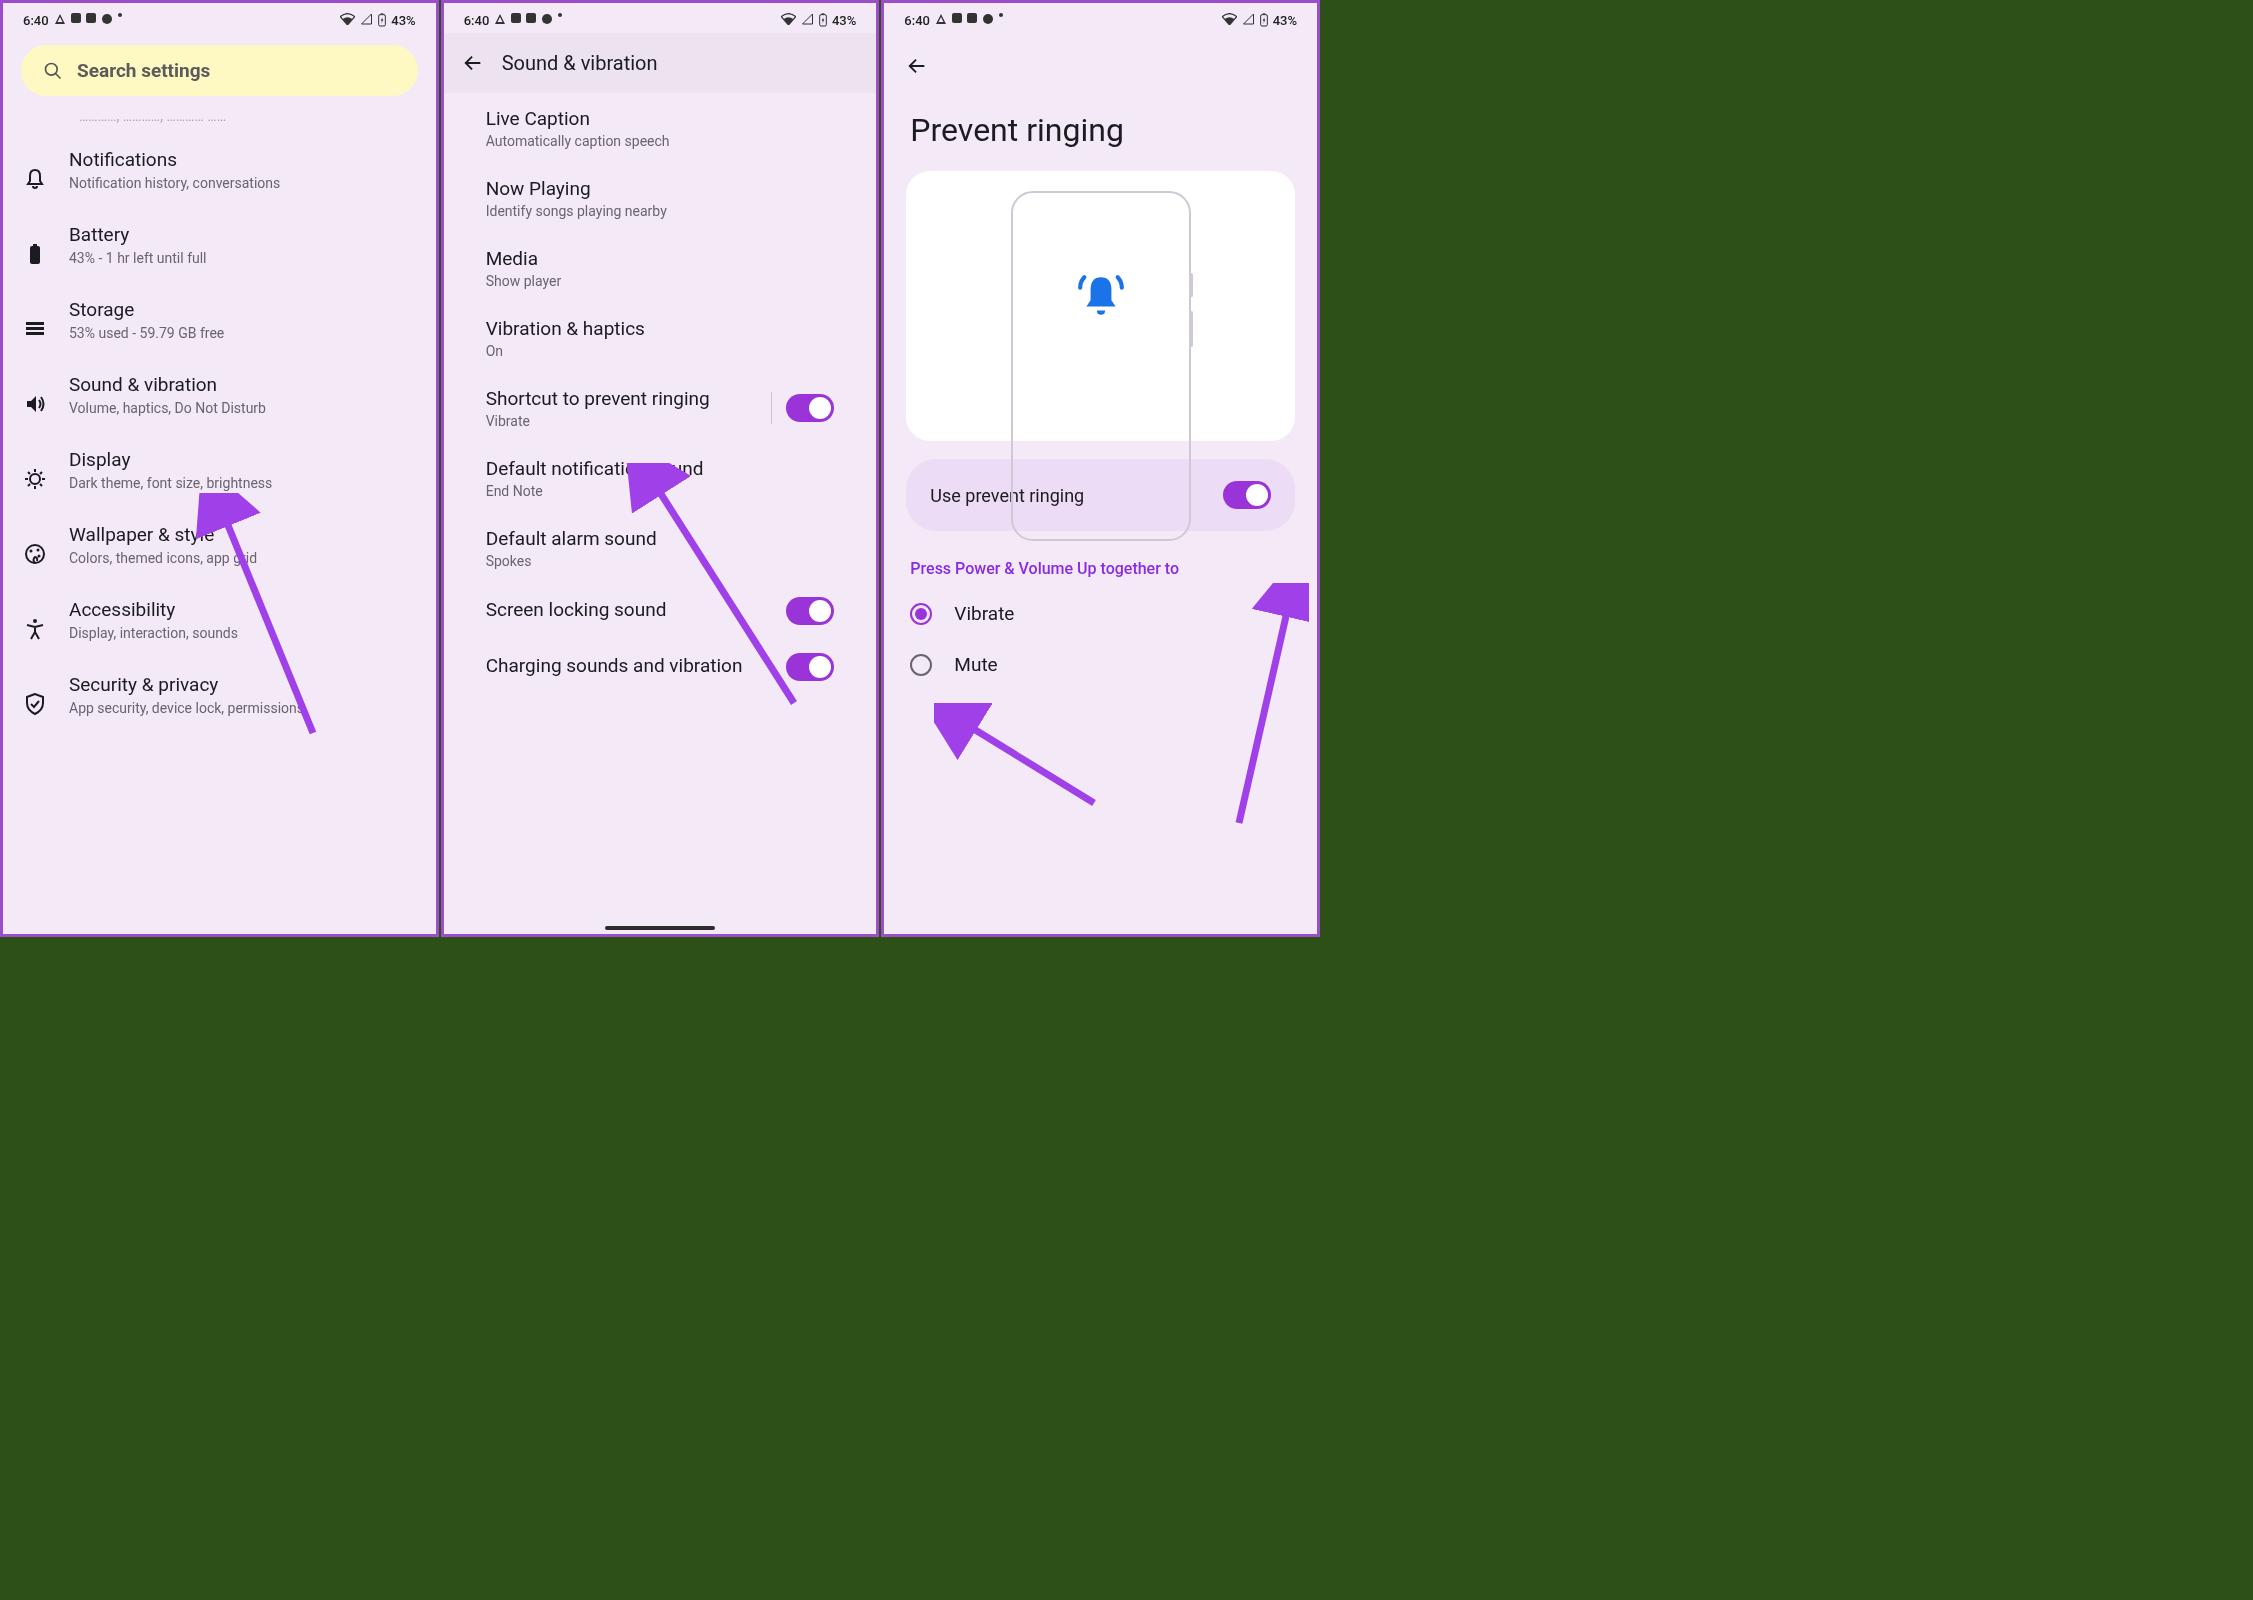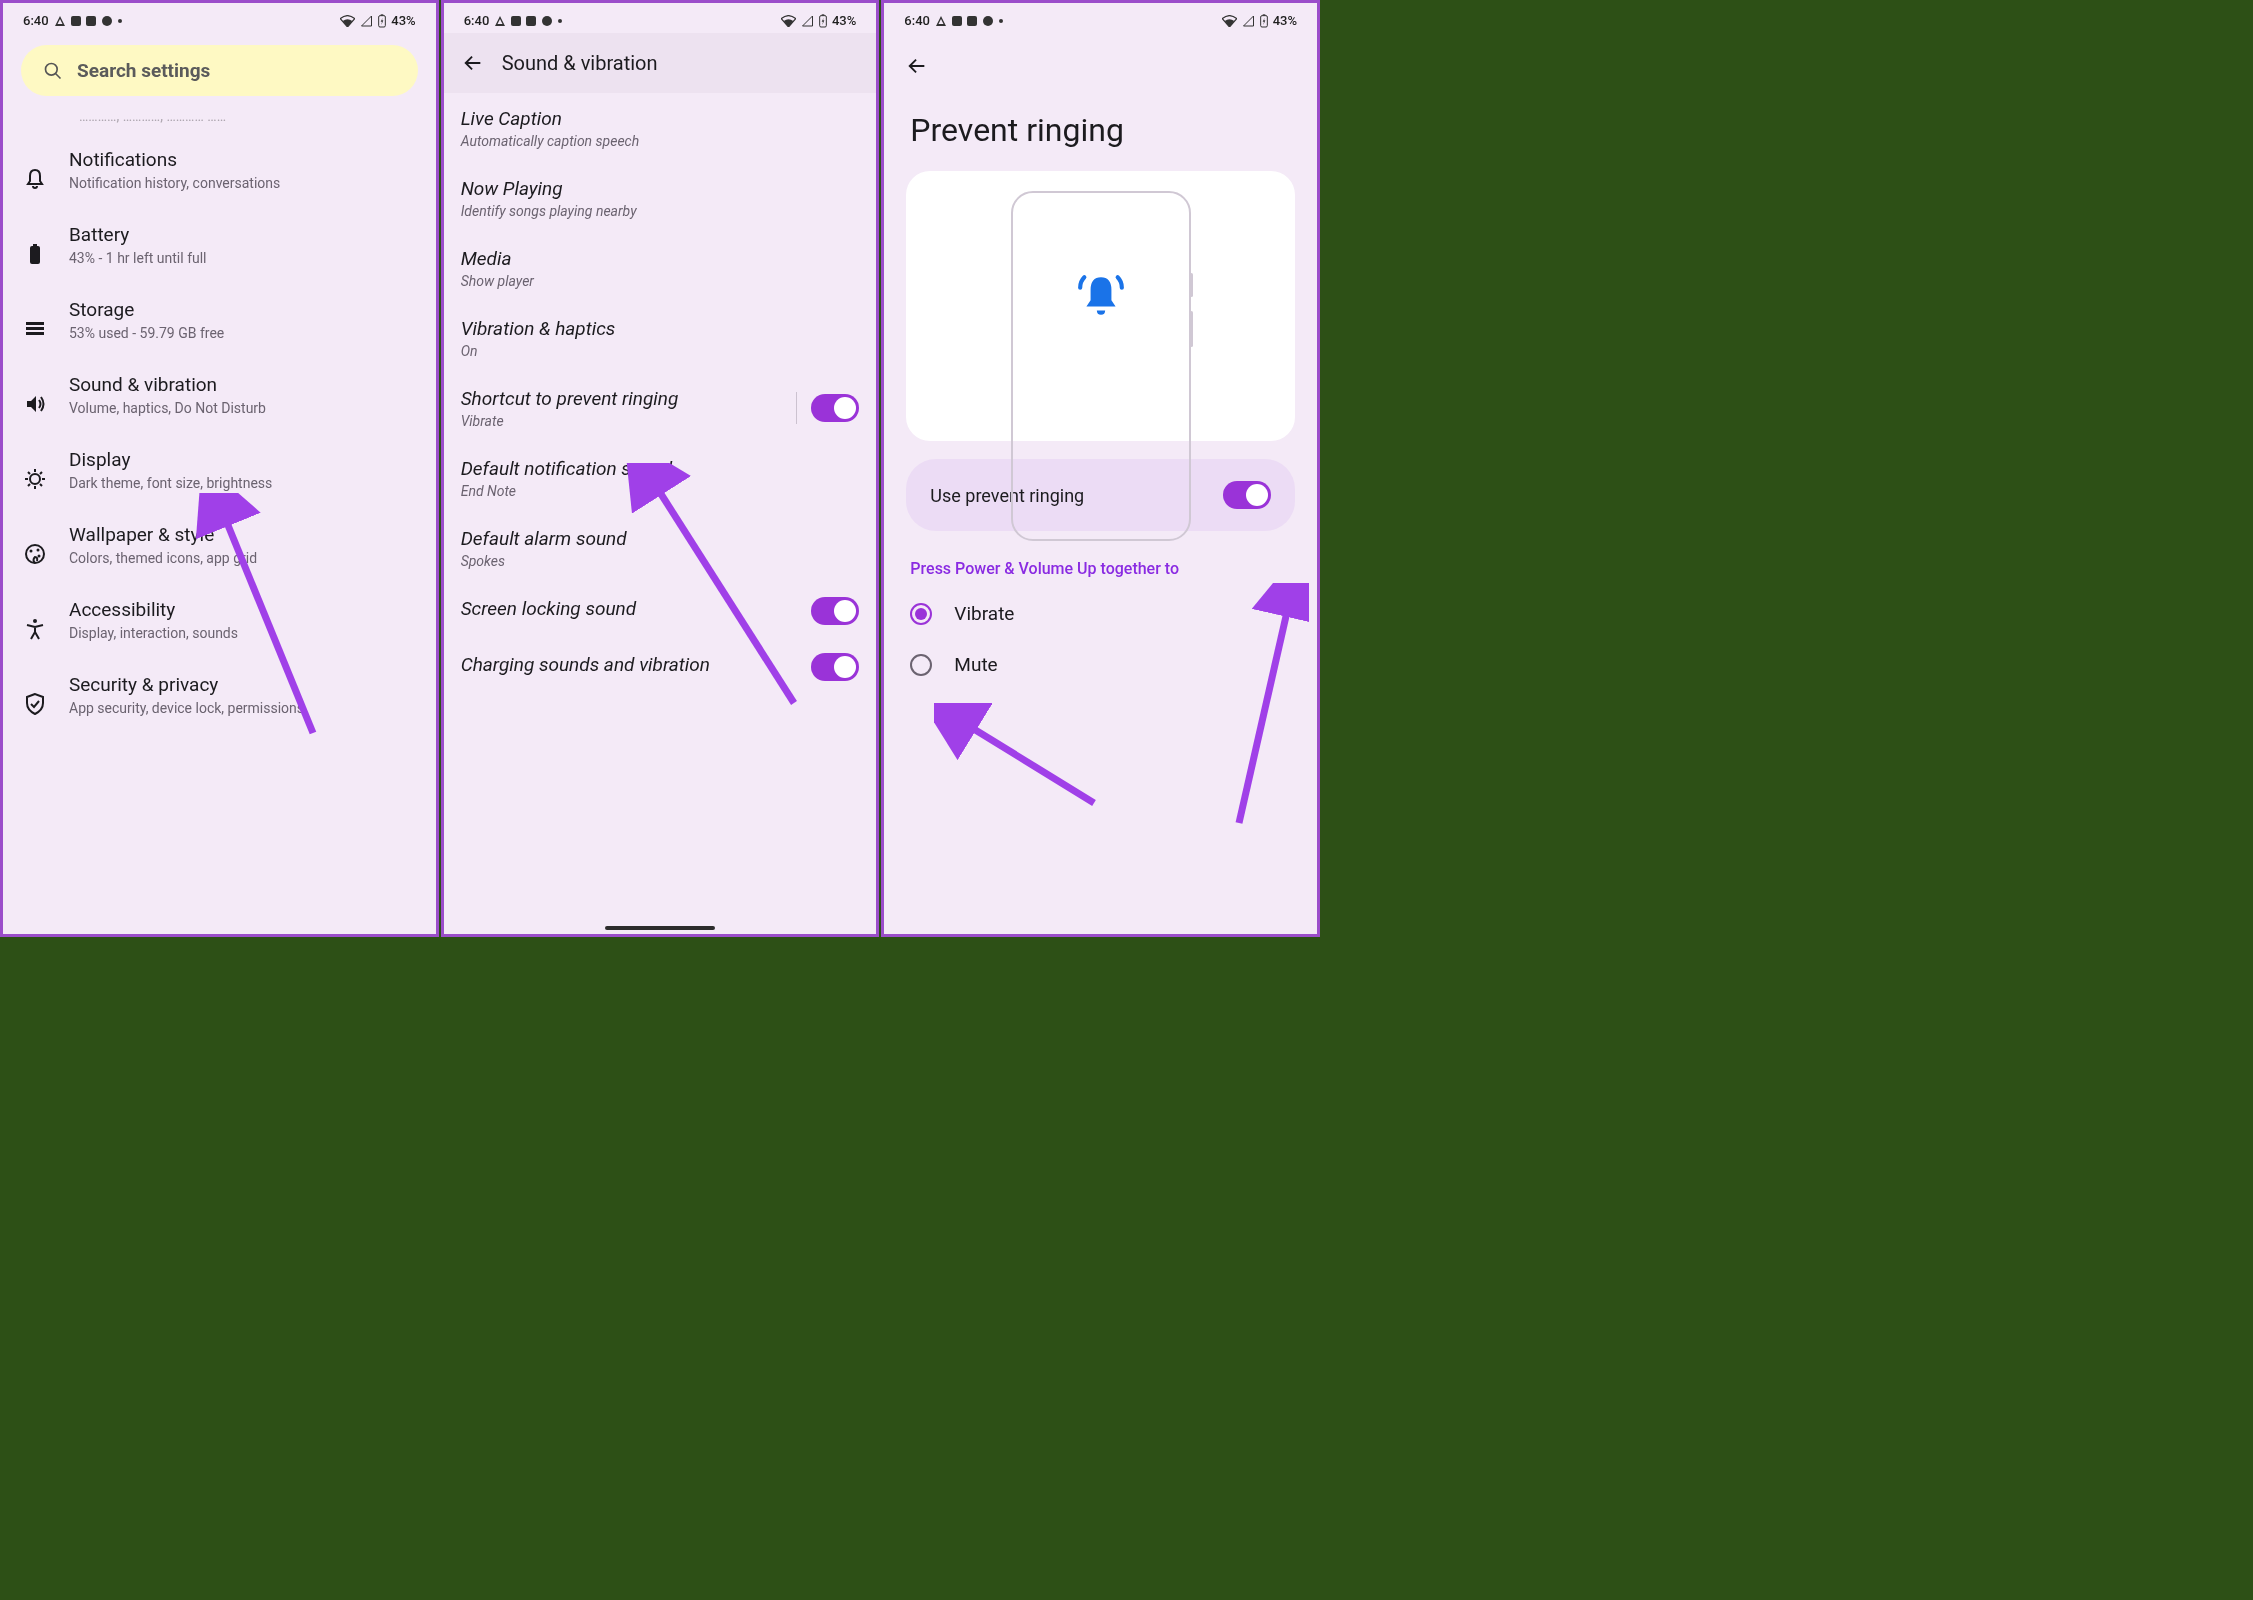--- a/index.html
+++ b/index.html
@@ -24,21 +24,20 @@
     display: flex;
     justify-content: space-between;
     align-items: center;
     padding: 10px 20px 5px;
     font-size: 13px;
     color: #1f1f1f;
     font-weight: 500;
   }
   .status-left, .status-right {
     display: flex;
-    align-items: center;
     gap: 5px;
   }
   .status-dot { width: 10px; height: 10px; background:#333; border-radius:2px; }
   .status-dot.sm { width:4px; height:4px; border-radius:50%; }
   
   .search-bar {
     margin: 12px 18px;
     background: #fef9c3;
     border-radius: 30px;
     padding: 14px 22px;
@@ -72,24 +71,23 @@
   .li-text .sub { font-size: 14px; color:#6b6370; }
   
   
   .appbar {
     display:flex; align-items:center; gap:18px;
     padding: 18px 18px;
     background:#ede2f0;
     font-size:20px; color:#1c1b1f;
   }
   .setting-row {
-    padding: 14px 17px;
-    display:flex; 
+    padding: 14px 42px;
+    display:flex; align-items:center;
     justify-content:space-between;
-    font-style:italic;
   }
   .setting-row .title { font-size:19px; color:#1c1b1f; margin-bottom:3px;}
   .setting-row .sub { font-size:14px; color:#6b6370; }
   .toggle {
     width:48px; height:28px; border-radius:14px;
     position:relative; flex-shrink:0;
   }
   .toggle.on { background:#9a33d8; }
   .toggle.off { background:#8c8690; }
   .toggle .knob {

